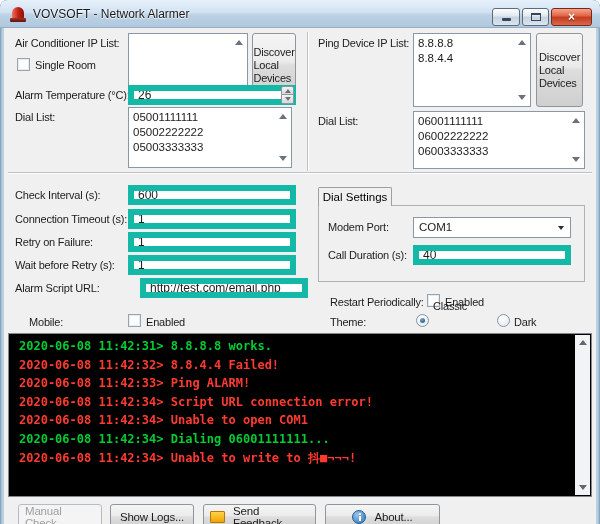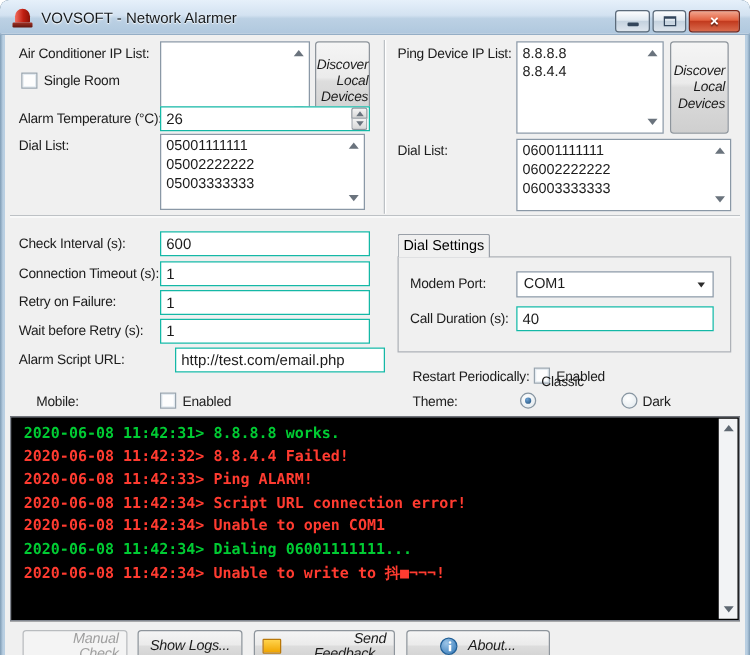--- a/index.html
+++ b/index.html
@@ -20,31 +20,31 @@
   .capbtns{position:absolute;right:8px;top:8px;display:flex;gap:2px;}
   .cap{height:18px;border:1px solid #5c6b7a;border-radius:3px;position:relative;
        background:linear-gradient(to bottom,#fdfeff,#dfe8f0 45%,#c4d2df 50%,#dde5ed);}
   .cap.min{width:28px}.cap.max{width:27px}.cap.close{width:41px;border-color:#7a2619;
        background:linear-gradient(to bottom,#f2a68f,#e3603f 45%,#c23a1e 50%,#d96a4c);}
   .cap .bar{position:absolute;left:9px;bottom:4px;width:9px;height:3px;background:#33465c;border-radius:1px;}
   .cap .box{position:absolute;left:8px;top:4px;width:10px;height:8px;border:1px solid #33465c;border-top-width:2px;background:transparent;}
   .cap .x{position:absolute;left:0;right:0;top:1px;text-align:center;color:#fff;font-size:12px;font-weight:bold;
           text-shadow:0 1px 1px rgba(0,0,0,.5);}
   .lbl{position:absolute;font-size:11px;letter-spacing:-0.2px;color:#1c1c1c;white-space:nowrap;}
-  .input{position:absolute;background:#fff;border:1px solid #14b8a6;font:12px "Liberation Sans",sans-serif;
+  .input{position:absolute;background:#fff;border:6px solid #14b8a6;font:12px "Liberation Sans",sans-serif;
          padding:1px 4px;color:#1c1c1c;}
   .listbox{position:absolute;background:#fff;border:1px solid #8a98a6;}
   .lb-text{position:absolute;left:4px;top:2px;right:16px;font-size:11.5px;color:#1c1c1c;
            white-space:pre;line-height:15px;}
   .tri{position:absolute;width:0;height:0;}
   .tri.up{border-left:4px solid transparent;border-right:4px solid transparent;border-bottom:5px solid #6a737d;}
   .tri.dn{border-left:4px solid transparent;border-right:4px solid transparent;border-top:5px solid #6a737d;}
-  .btn{position:absolute;border:1px solid #8e959c;border-radius:3px;text-align:right;color:#1c1c1c;
+  .btn{position:absolute;border:1px solid #8e959c;border-radius:3px;text-align:left;color:#1c1c1c;
        background:linear-gradient(to bottom,#f5f5f5 0%,#ebebeb 45%,#dddddd 50%,#cfcfcf 100%);
-       font-size:11.5px;letter-spacing:-0.2px;font-style:italic;}
+       font-size:11.5px;letter-spacing:-0.2px;}
   .btn.multi{font-size:11px;line-height:13px;display:flex;align-items:center;justify-content:center;padding:2px;}
   .checkbox{position:absolute;width:13px;height:13px;background:#fdfdfd;border:1px solid #98a4ae;
             box-shadow:inset 0 0 0 1px #e4ebf1;}
   .radio{position:absolute;width:13px;height:13px;border-radius:50%;border:1px solid #8795a1;
          background:radial-gradient(circle at 40% 35%,#fff,#dfe7ec);}
   .radio.checked::after{content:"";position:absolute;left:3px;top:3px;width:5px;height:5px;border-radius:50%;
          background:radial-gradient(circle at 35% 30%,#6fa3d4,#1f4e79);}
   .divider-h{position:absolute;height:0;border-top:1px solid #bdc1c5;border-bottom:1px solid #fff;}
   .divider-v{position:absolute;width:0;border-left:1px solid #bdc1c5;border-right:1px solid #fff;}
   .spin{position:absolute;display:flex;flex-direction:column;gap:0;}

